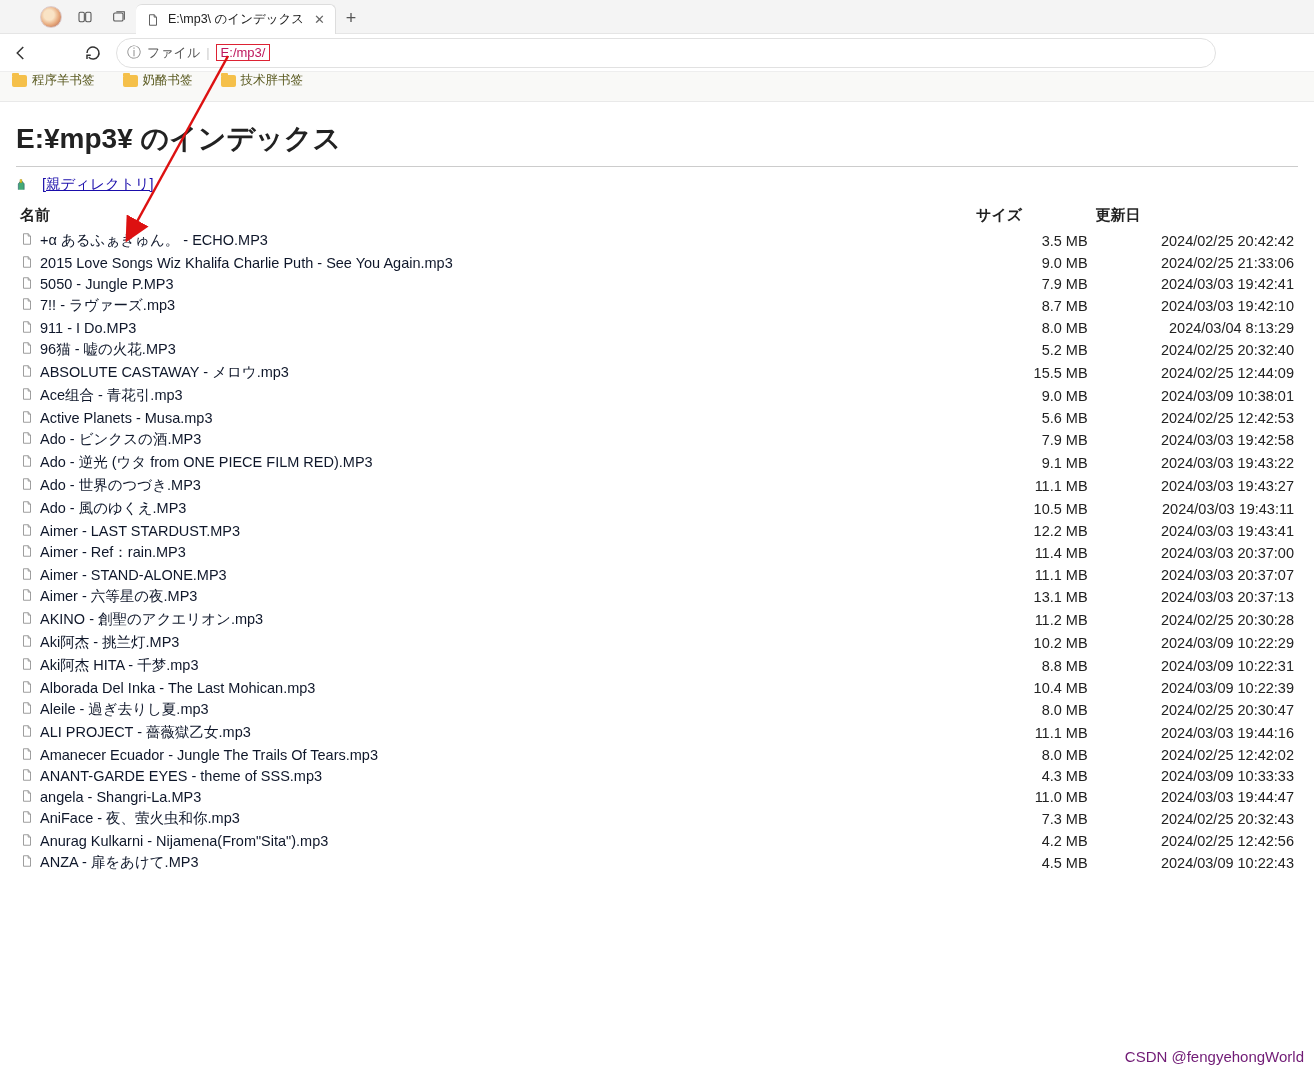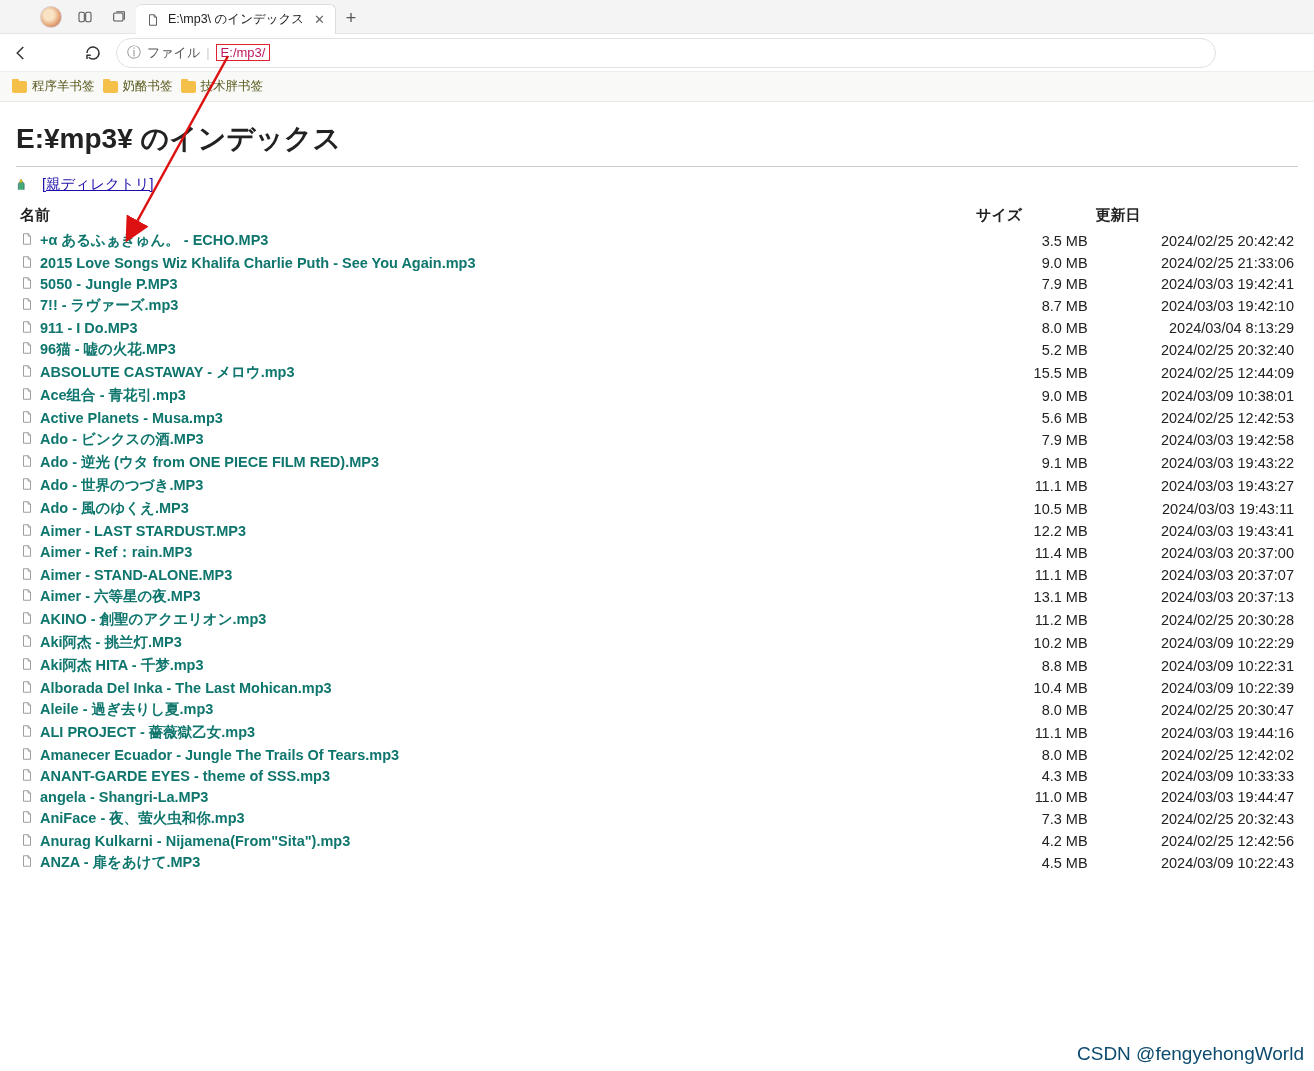--- a/index.html
+++ b/index.html
@@ -14,21 +14,21 @@
   .tab-title { font-size:12.5px; color:#222; flex:1; white-space:nowrap; }
   .tab-close { color:#666; font-size:13px; }
   .newtab { width:30px; display:flex; align-items:center; justify-content:center; color:#555; font-size:18px; margin-top:4px;}
   .toolbar { height:38px; display:flex; align-items:center; padding:0 8px; gap:10px; border-bottom:1px solid #eee; }
   .nav-btn { width:26px; color:#444; display:flex; align-items:center; justify-content:center;}
   .nav-btn svg { width:18px; height:18px; }
   .addressbar { flex:0 0 1100px; height:30px; border:1px solid #e1e1e1; border-radius:15px; display:flex; align-items:center; padding:0 10px; gap:6px; color:#555; font-size:13px; }
   .addressbar .info-icon { color:#888; font-size:14px;}
   .url-highlight { border:1.5px solid #d23; padding:0px 4px; color:#be185d; }
   .addr-sep { color:#ccc; }
-  .bookmarks { height:30px; display:flex; align-items:center; padding:0 12px; gap:8px; background:#f9f9f7; border-bottom:1px solid #e9e9e9; font-size:12.5px;}
+  .bookmarks { height:30px; display:flex; align-items:flex-start; padding:0 12px; gap:28px; background:#f9f9f7; border-bottom:1px solid #e9e9e9; font-size:12.5px;}
   .bookmark-item { display:flex; align-items:center; gap:5px; color:#5a5a20; }
   .folder-icon { width:15px; height:12px; background:#f5c04a; border-radius:2px; position:relative;}
   .folder-icon::before { content:""; position:absolute; top:-2px; left:0; width:7px; height:3px; background:#f5c04a; border-radius:1px 1px 0 0;}
 
   .content { padding:8px 16px 0 16px; }
   h1 { font-size:28px; font-weight:bold; color:#222; margin:10px 0 8px 0; padding-bottom:0; }
   .hr { border-bottom:1px solid #ccc; margin-bottom:8px;}
   .parent-link { display:flex; align-items:center; gap:12px; margin:4px 0 6px 0;}
   .parent-link a { color:#1a0dab; font-size:14.5px; }
   .up-icon { display:inline-block; width:14px; height:14px; }
@@ -36,28 +36,28 @@
   table.listing { width:100%; border-collapse:collapse; table-layout:fixed; }
   table.listing th { font-weight:bold; font-size:15px; padding:6px 4px 4px 4px; text-align:left; color:#222; }
   th.name { width:880px; text-align:center;}
   th.size { width:110px; text-align:right; padding-right:24px;}
   th.date { width:190px; text-align:right; padding-right:0;}
 
   table.listing td { padding:2px 4px; font-size:14.5px; vertical-align:middle;}
   td.name { white-space:nowrap; }
   td.name .file-icon { display:inline-block; width:14px; height:16px; margin-right:6px; vertical-align:-2px;}
   td.name .file-icon svg { width:14px; height:16px;}
-  td.name a { color:#0f766e; text-decoration:none;font-weight:bold;}
+  td.name a { color:#0f172a; text-decoration:none;}
   td.size { text-align:right; padding-right:24px; color:#222;}
   td.date { text-align:right; color:#222; white-space:nowrap;}
 
   
   .arrow-overlay { position:absolute; pointer-events:none; left:0; top:0; width:1314px; height:1071px; }
 
-  .watermark { position:absolute; right:10px; bottom:6px; color:#0c4a6e; font-size:19px; }
+  .watermark { position:absolute; right:10px; bottom:6px; color:#701a75; font-size:15px; }
 </style>
 </head>
 <body>
 
 <div class="titlebar">
   <div class="tb-avatar">
       <div></div>
     </div>
   <div class="tb-icon">
     <svg viewBox="0 0 24 24" fill="none" stroke="#555" stroke-width="1.6">

